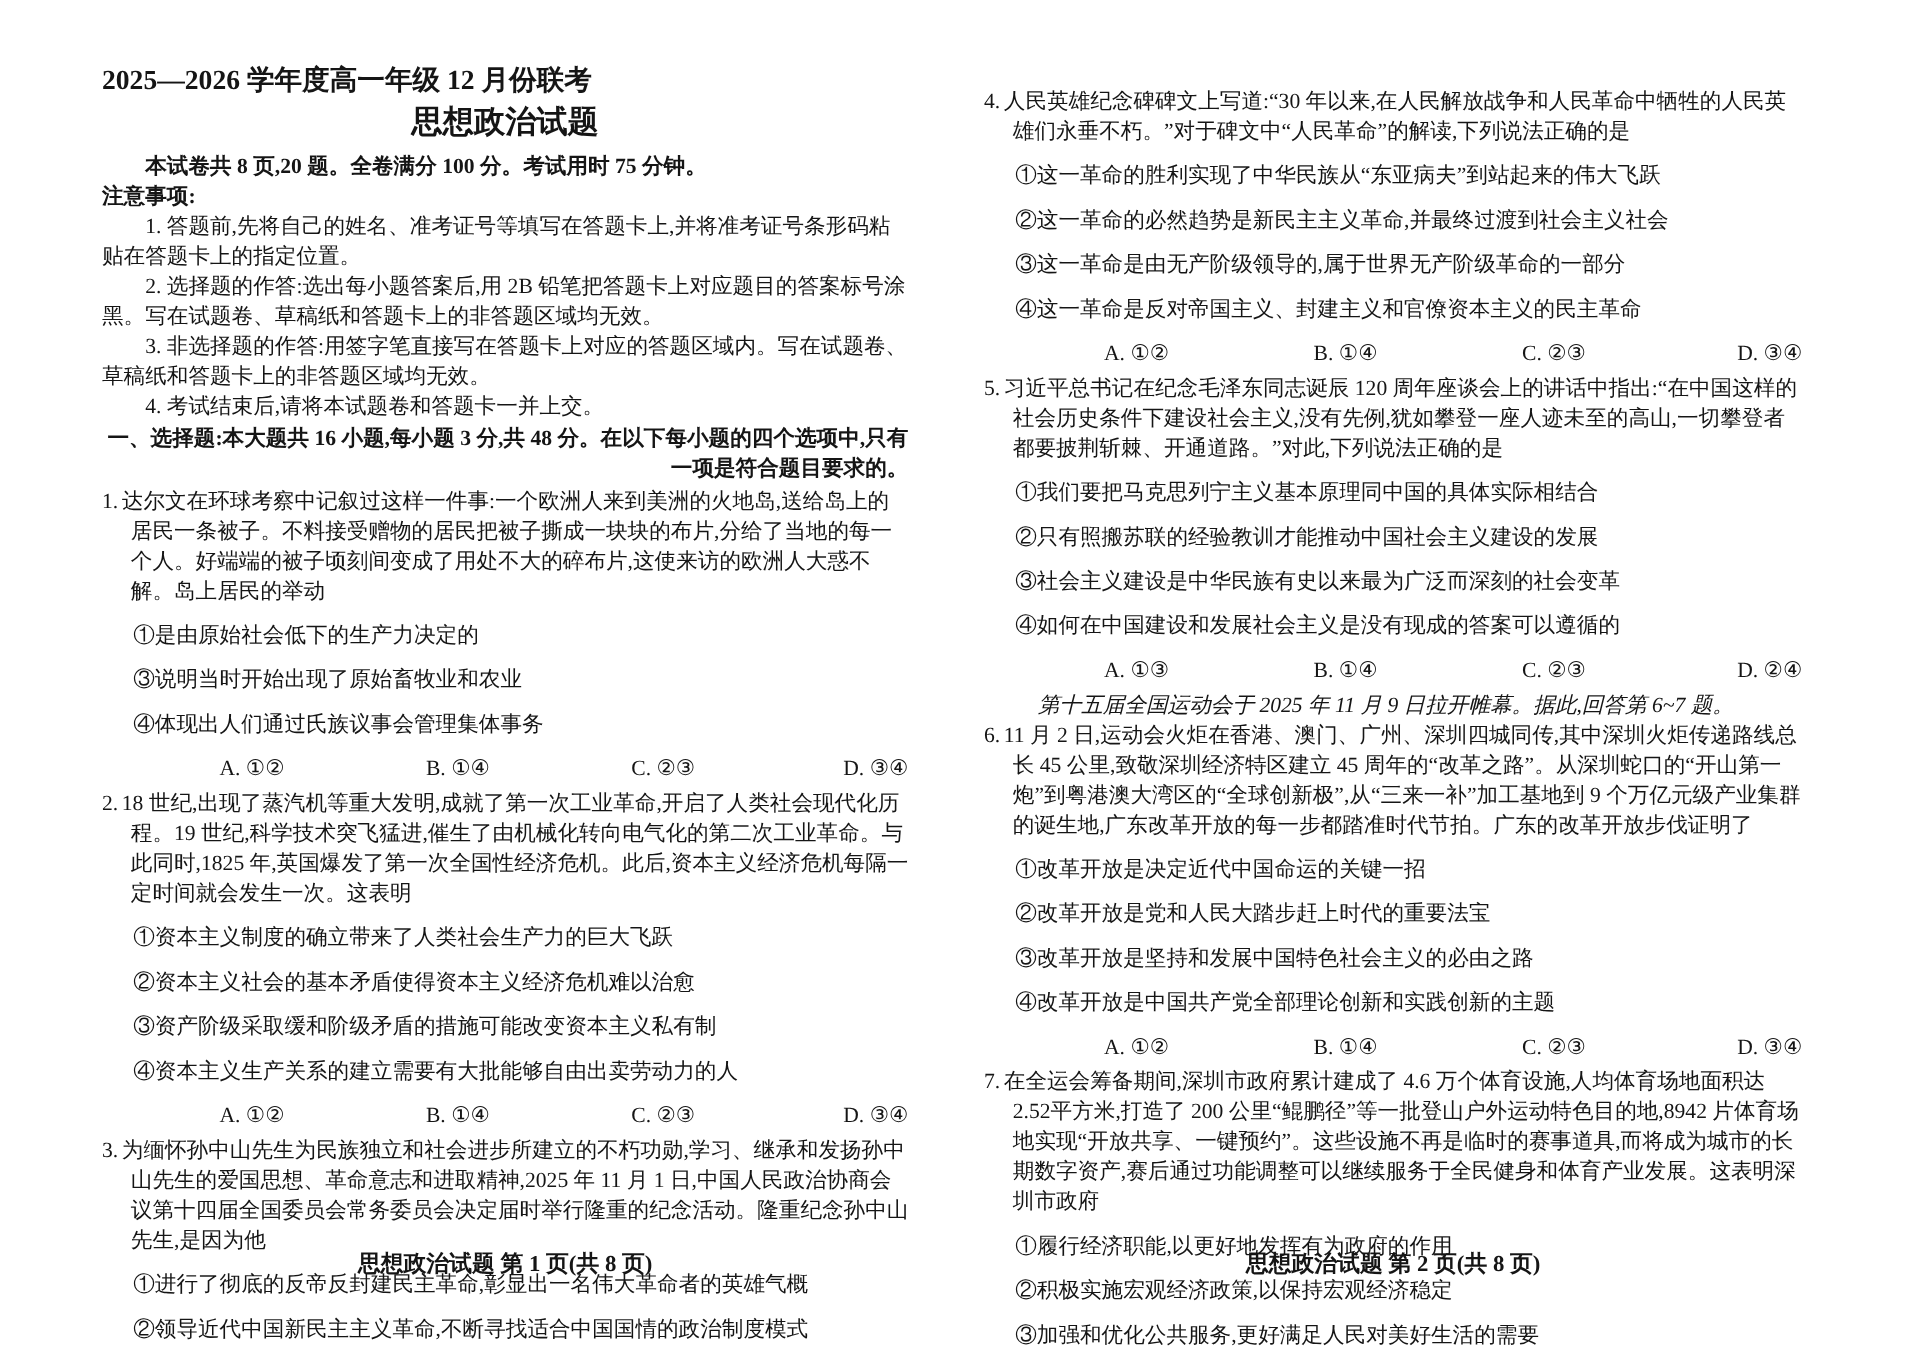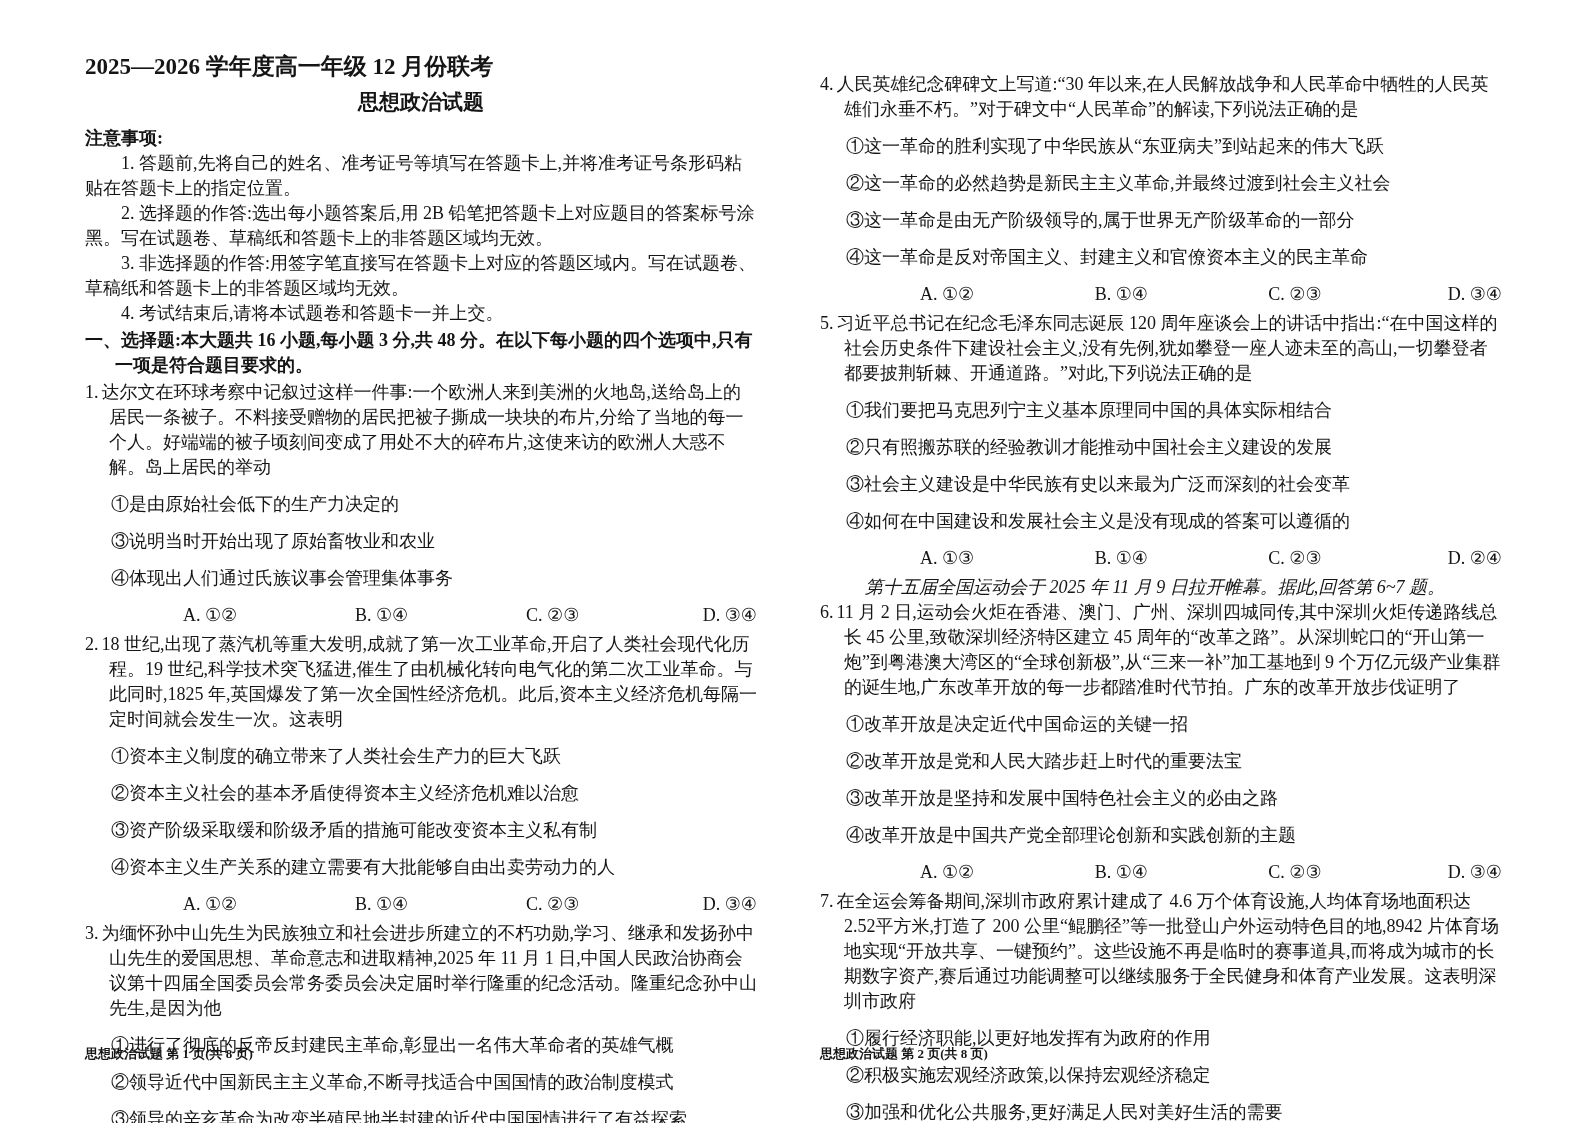--- a/index.html
+++ b/index.html
@@ -8,51 +8,52 @@
     font-family:"Liberation Serif","DejaVu Serif",serif;
     color:#151515;
     -webkit-font-smoothing:antialiased;
   }
   .sheet { position:relative; width:1588px; height:1123px; background:#fff; }
   .col { position:absolute; top:0; height:1123px; font-size:18px; line-height:25px; }
   .col-left  { left:85px;  width:672px; }
   .col-right { left:820px; width:682px; padding-top:72px; box-sizing:border-box; }
 
   .doc-title    { text-align:left; font-weight:bold; font-size:23px; line-height:30px; margin:52px 0 6px 0; }
-  .doc-subtitle { text-align:center; font-weight:bold; font-size:21px; line-height:28px; margin:0 0 10px 0; }
+  .doc-subtitle { text-align:center; font-weight:bold; font-size:26px; line-height:28px; margin:0 0 10px 0; }
 
   .intro        { font-weight:bold; text-indent:2em; margin:0; }
   .notice-head  { font-weight:bold; margin:0; }
   .notice       { text-indent:2em; margin:0; }
 
-  .section-head { font-weight:bold; padding-left:30px; text-indent:-30px; margin:2px 0 2px 0; }
+  .section-head { font-weight:bold; padding-left:30px; text-indent:-30px; margin:2px 0 2px 0;text-align:right; }
 
   .question { margin:0 0 4px 0; }
   .stem  { padding-left:24px; text-indent:-24px; margin:0; }
   .qnum  { margin-right:3px; }
   .item  { padding-left:14px; margin:12px; }
   .options { padding-left:14px; display:grid; grid-template-columns:21% 26% 26% 27%; margin:0;text-align:right; }
   .options span { white-space:nowrap; }
 
   .stimulus { text-indent:2.5em; margin:0; font-style:italic; }
 
   .footer {
     position:absolute; bottom:60px; left:0; width:100%;
-    font-weight:bold; font-size:13px; line-height:18px;
+    text-align:center; font-weight:bold; font-size:19px; line-height:18px;
   }
 </style>
 </head>
 <body>
 
 <div class="sheet">
 
   <div class="col col-left">
     <h1 class="doc-title">2025—2026 学年度高一年级 12 月份联考</h1>
     <h2 class="doc-subtitle">思想政治试题</h2>
 
+    <p class="intro">本试卷共 8 页,20 题。全卷满分 100 分。考试用时 75 分钟。</p>
     <p class="notice-head">注意事项:</p>
     <p class="notice">1. 答题前,先将自己的姓名、准考证号等填写在答题卡上,并将准考证号条形码粘贴在答题卡上的指定位置。</p>
     <p class="notice">2. 选择题的作答:选出每小题答案后,用 2B 铅笔把答题卡上对应题目的答案标号涂黑。写在试题卷、草稿纸和答题卡上的非答题区域均无效。</p>
     <p class="notice">3. 非选择题的作答:用签字笔直接写在答题卡上对应的答题区域内。写在试题卷、草稿纸和答题卡上的非答题区域均无效。</p>
     <p class="notice">4. 考试结束后,请将本试题卷和答题卡一并上交。</p>
 
     <p class="section-head">一、选择题:本大题共 16 小题,每小题 3 分,共 48 分。在以下每小题的四个选项中,只有一项是符合题目要求的。</p>
 
     <div class="question">
       <p class="stem"><span class="qnum">1.</span><span>达尔文在环球考察中记叙过这样一件事:一个欧洲人来到美洲的火地岛,送给岛上的居民一条被子。不料接受赠物的居民把被子撕成一块块的布片,分给了当地的每一个人。好端端的被子顷刻间变成了用处不大的碎布片,这使来访的欧洲人大惑不解。岛上居民的举动</span></p>

